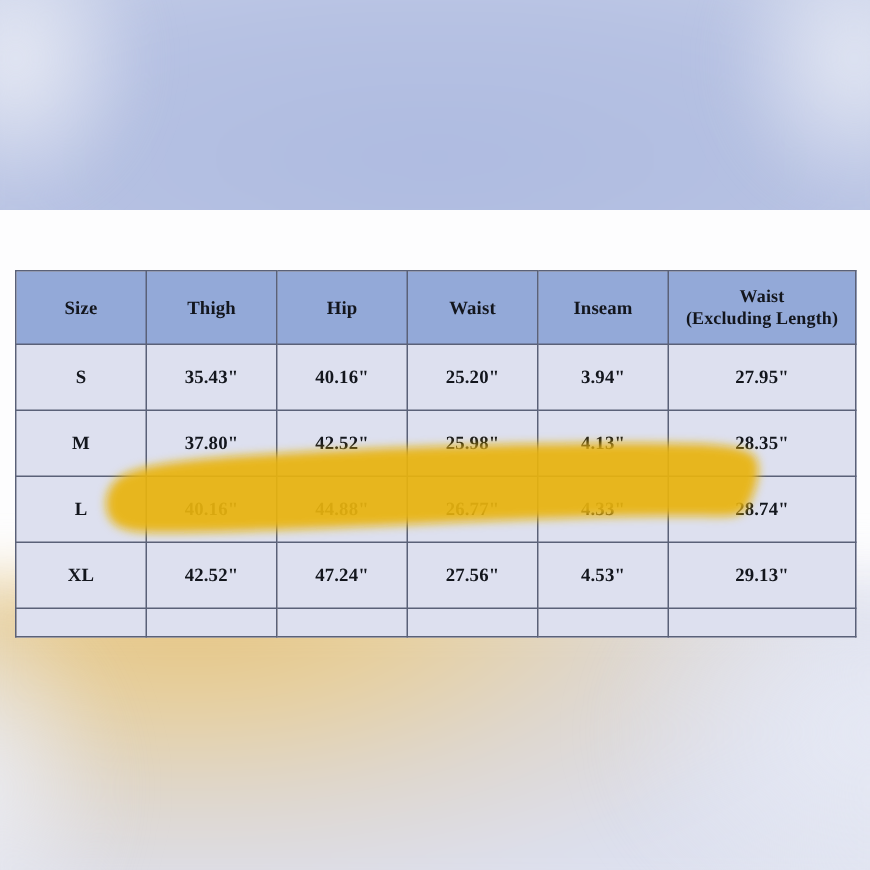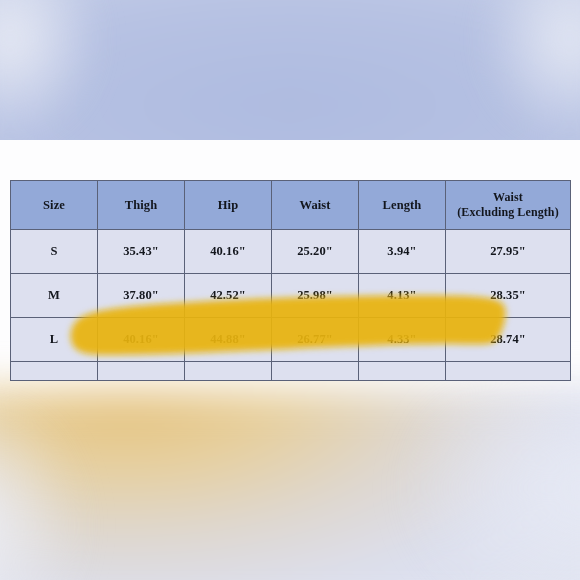--- a/index.html
+++ b/index.html
@@ -198,21 +198,21 @@
       <col class="col-thigh">
       <col class="col-inseam">
       <col class="col-length">
     </colgroup>
     <thead>
       <tr>
         <th>Size</th>
         <th>Thigh</th>
         <th>Hip</th>
         <th>Waist</th>
-        <th>Length</th>
+        <th>Inseam</th>
         <th class="two-line">
           <span>Waist</span><br>
           <span>(Excluding Length)</span>
         </th>
       </tr>
     </thead>
     <tbody>
       <tr>
         <td>S</td>
         <td>35.43"</td>
@@ -229,20 +229,28 @@
         <td>4.13"</td>
         <td>28.35"</td>
       </tr>
       <tr>
         <td>L</td>
         <td>40.16"</td>
         <td>44.88"</td>
         <td>26.77"</td>
         <td>4.33"</td>
         <td>28.74"</td>
+      </tr>
+      <tr>
+        <td>XL</td>
+        <td>42.52"</td>
+        <td>47.24"</td>
+        <td>27.56"</td>
+        <td>4.53"</td>
+        <td>29.13"</td>
       </tr>
       <tr class="partial-row">
         <td></td>
         <td></td>
         <td></td>
         <td></td>
         <td></td>
         <td></td>
       </tr>
     </tbody>

